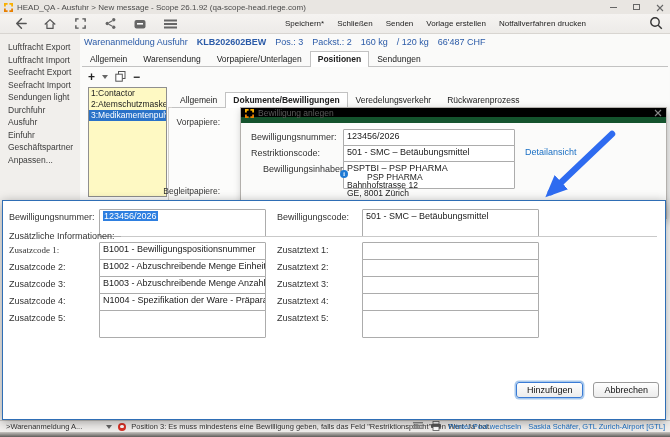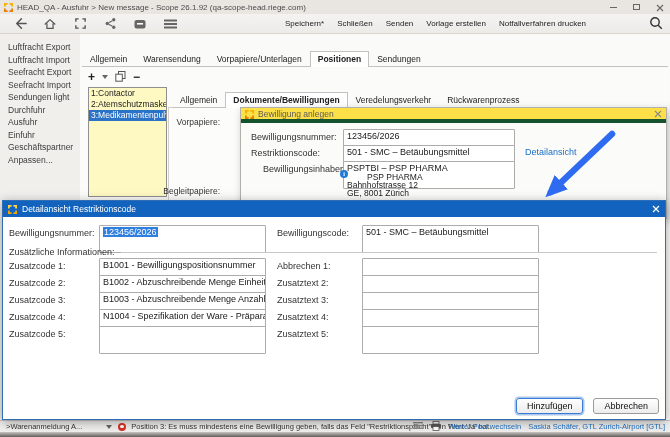--- a/index.html
+++ b/index.html
@@ -58,21 +58,21 @@
 
   
   .lbl { font-size:9px; color:#333; white-space:nowrap; }
   .fld { position:absolute; background:#fff; border:1px solid #acacac; border-radius:1px; height:28px;
          font-size:9px; line-height:12px; padding:0 3px; color:#1a1a1a; white-space:nowrap; overflow:hidden; }
   .sel { background:var(--selection_blue,#2e7fe0); color:#fff; padding:0 1px; }
 
   
   .dialog1 { position:absolute; left:240px; top:107px; width:427px; height:112px; background:#fbfbfa;
              border:1px solid #b3b0ac; box-shadow:2px 3px 8px rgba(0,0,0,.25); z-index:5; }
-  .dlg1-titlebar { height:15px; background:#fde047; border-bottom:4px solid #14532d; display:flex;
+  .dlg1-titlebar { height:15px; background:#000000; border-bottom:6px solid #14532d; display:flex;
                    align-items:center; gap:4px; padding:0 4px; }
   .dlg1-titlebar .dtitle { font-size:8.5px; color:#5a5a5a; }
   .dlg-close { margin-left:auto; display:flex; align-items:center; }
 
   
   .dialog2 { position:absolute; left:2px; top:200px; width:664px; height:220px; background:#fff;
              border:1px solid #2f6eb5; box-shadow:0 2px 10px rgba(0,0,0,.35); z-index:20; }
   .dlg2-titlebar { height:16px; background:var(--dialog_title_blue,#1263bd); display:flex; align-items:center;
                    gap:5px; padding:0 5px; }
   .dlg2-titlebar .dtitle { font-size:8.5px; color:#fff; }
@@ -193,20 +193,29 @@
     <div class="side-item">Sendungen light</div>
     <div class="side-item">Durchfuhr</div>
     <div class="side-item">Ausfuhr</div>
     <div class="side-item">Einfuhr</div>
     <div class="side-item">Geschäftspartner</div>
     <div class="side-item">Anpassen...</div>
   </div>
 
   <div class="content"></div>
 
+  <div class="doc-header">
+    <span>Warenanmeldung Ausfuhr</span>
+    <span class="ref">KLB202602BEW</span>
+    <span>Pos.: 3</span>
+    <span>Packst.: 2</span>
+    <span>160 kg</span>
+    <span>/ 120 kg</span>
+    <span>66'487 CHF</span>
+  </div>
 
   <div class="tabs main-tabs">
     <span class="tab">Allgemein</span>
     <span class="tab">Warensendung</span>
     <span class="tab">Vorpapiere/Unterlagen</span>
     <span class="tab active">Positionen</span>
     <span class="tab">Sendungen</span>
   </div>
 
   <div class="pane"></div>
@@ -272,50 +281,34 @@
   <svg class="abs" style="left:535px; top:122px; z-index:40; pointer-events:none;" width="92" height="84" viewBox="0 0 92 84">
     <defs>
       <marker id="ah" markerWidth="3.4" markerHeight="3" refX="2.2" refY="1.5" orient="auto">
         <path d="M0,0 L3.4,1.5 L0,3 Z" fill="#2e6bf0"></path>
       </marker>
     </defs>
     <line x1="77" y1="12" x2="16" y2="70" stroke="#2e6bf0" stroke-width="6.5" stroke-linecap="round" marker-end="url(#ah)"></line>
   </svg>
 
   <div class="dialog2">
-    <div class="dlg2-titlebar">
-      <span>
-        <svg width="9" height="9" viewBox="0 0 10 10">
-          <path d="M1,4 V1 H4" stroke="#ffd24d" stroke-width="2" fill="none"></path>
-          <path d="M6,1 H9 V4" stroke="#ffd24d" stroke-width="2" fill="none"></path>
-          <path d="M9,6 V9 H6" stroke="#f5a300" stroke-width="2" fill="none"></path>
-          <path d="M4,9 H1 V6" stroke="#f5a300" stroke-width="2" fill="none"></path>
-        </svg>
-      </span>
-      <span class="dtitle">Detailansicht Restriktionscode</span>
-      <span class="dlg-close">
-        <svg width="8" height="8" viewBox="0 0 8 8">
-            <path d="M1,1 L7,7 M7,1 L1,7" stroke="#fff" stroke-width="1.2"></path>
-          </svg>
-      </span>
-    </div>
     <div class="dlg2-body">
       <span class="lbl abs" style="left:6px; top:11px;">Bewilligungsnummer:</span>
       <div class="fld" style="left:96px; top:8px; width:167px;"><span class="sel">123456/2026</span></div>
       <span class="lbl abs" style="left:274px; top:11px;">Bewilligungscode:</span>
       <div class="fld" style="left:359px; top:8px; width:177px;">501 - SMC – Betäubungsmittel</div>
 
       <div class="section-row" style="top:30px;">
         <span class="lbl">Zusätzliche Informationen:</span>
         <span class="line"></span>
       </div>
 
-      <span class="lbl abs" style="left:6px; top:44px;">Zusatzcode 1:</span>
+      <span class="lbl abs" style="left:6px; top:44px;font-family:Liberation Serif, serif;">Zusatzcode 1:</span>
       <div class="fld" style="left:96px; top:41px; width:167px;">B1001 - Bewilligungspositionsnummer</div>
-      <span class="lbl abs" style="left:274px; top:44px;">Abbrechen 1:</span>
+      <span class="lbl abs" style="left:274px; top:44px;">Zusatztext 1:</span>
       <div class="fld" style="left:359px; top:41px; width:177px;"></div>
 
       <span class="lbl abs" style="left:6px; top:61px;">Zusatzcode 2:</span>
       <div class="fld" style="left:96px; top:58px; width:167px;">B1002 - Abzuschreibende Menge Einheit</div>
       <span class="lbl abs" style="left:274px; top:61px;">Zusatztext 2:</span>
       <div class="fld" style="left:359px; top:58px; width:177px;"></div>
 
       <span class="lbl abs" style="left:6px; top:78px;">Zusatzcode 3:</span>
       <div class="fld" style="left:96px; top:75px; width:167px;">B1003 - Abzuschreibende Menge Anzahl</div>
       <span class="lbl abs" style="left:274px; top:78px;">Zusatztext 3:</span>

